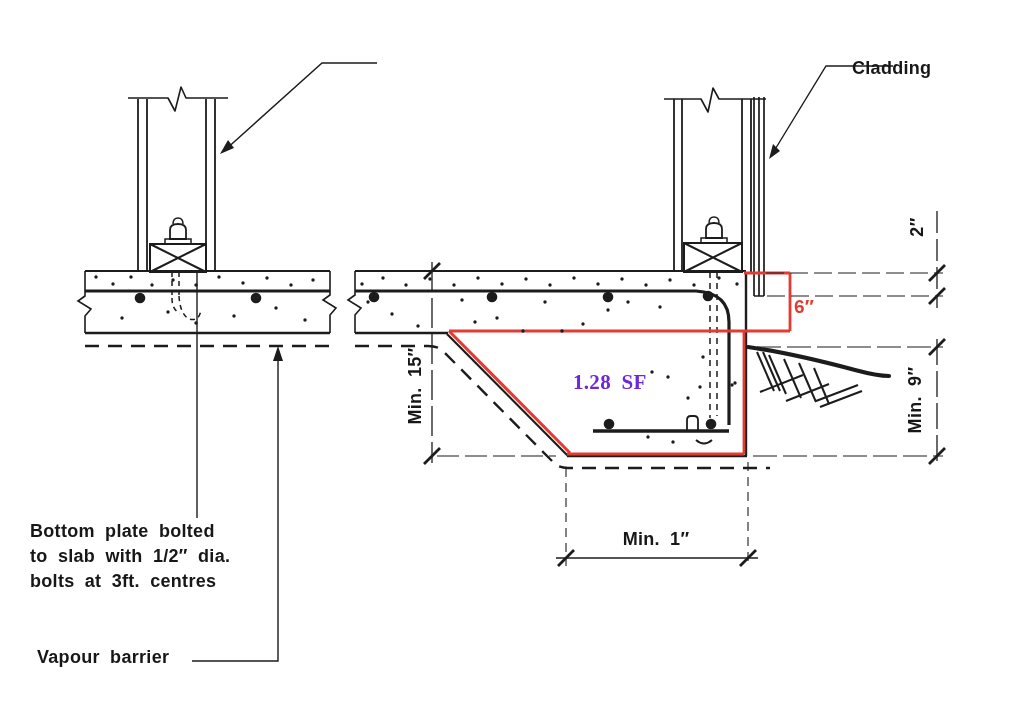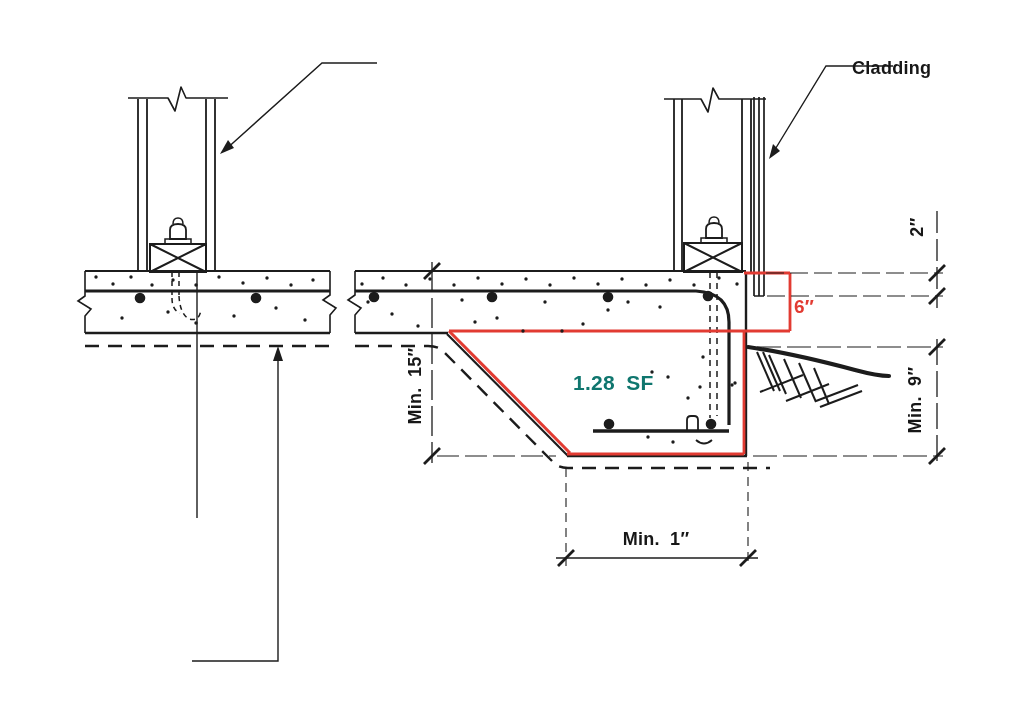--- a/index.html
+++ b/index.html
@@ -196,23 +196,27 @@
         <circle cx="608" cy="297" r="5.3"></circle>
         <circle cx="708" cy="296" r="5.3"></circle>
         <circle cx="609" cy="424" r="5.3"></circle>
         <circle cx="711" cy="424" r="5.3"></circle>
       </g>
 </svg>
 
 
   <div class="lbl" style="left:852px;top:56px;">Cladding</div>
 
-
-
-  <div class="lbl accent-text" style="left: 573px; top: 368px; font-size: 21px; color: #0f766e;">1.28 SF</div>
+  <div class="lbl" style="left:30px;top:519px;">Bottom plate bolted
+to slab with 1/2″ dia.
+bolts at 3ft. centres</div>
+
+  <div class="lbl" style="left:37px;top:645px;">Vapour barrier</div>
+
+  <div class="lbl accent-text" style="left: 573px; top: 368px; font-size: 21px; color: #6d28d9; font-family: Liberation Serif, serif;">1.28 SF</div>
 
   <div class="lbl accent-text" style="left: 794px; top: 294px; font-size: 19px; color: rgb(226, 59, 50);">6″</div>
 
   <div class="lbl rot" style="left:856px;top:216px;">2″</div>
 
   <div class="lbl rot" style="left:854px;top:389px;">Min. 9″</div>
 
   <div class="lbl rot" style="left:354px;top:375px;">Min. 15″</div>
 
   <div class="lbl ctr" style="left:596px;top:527px;width:120px;">Min. 1″</div>

